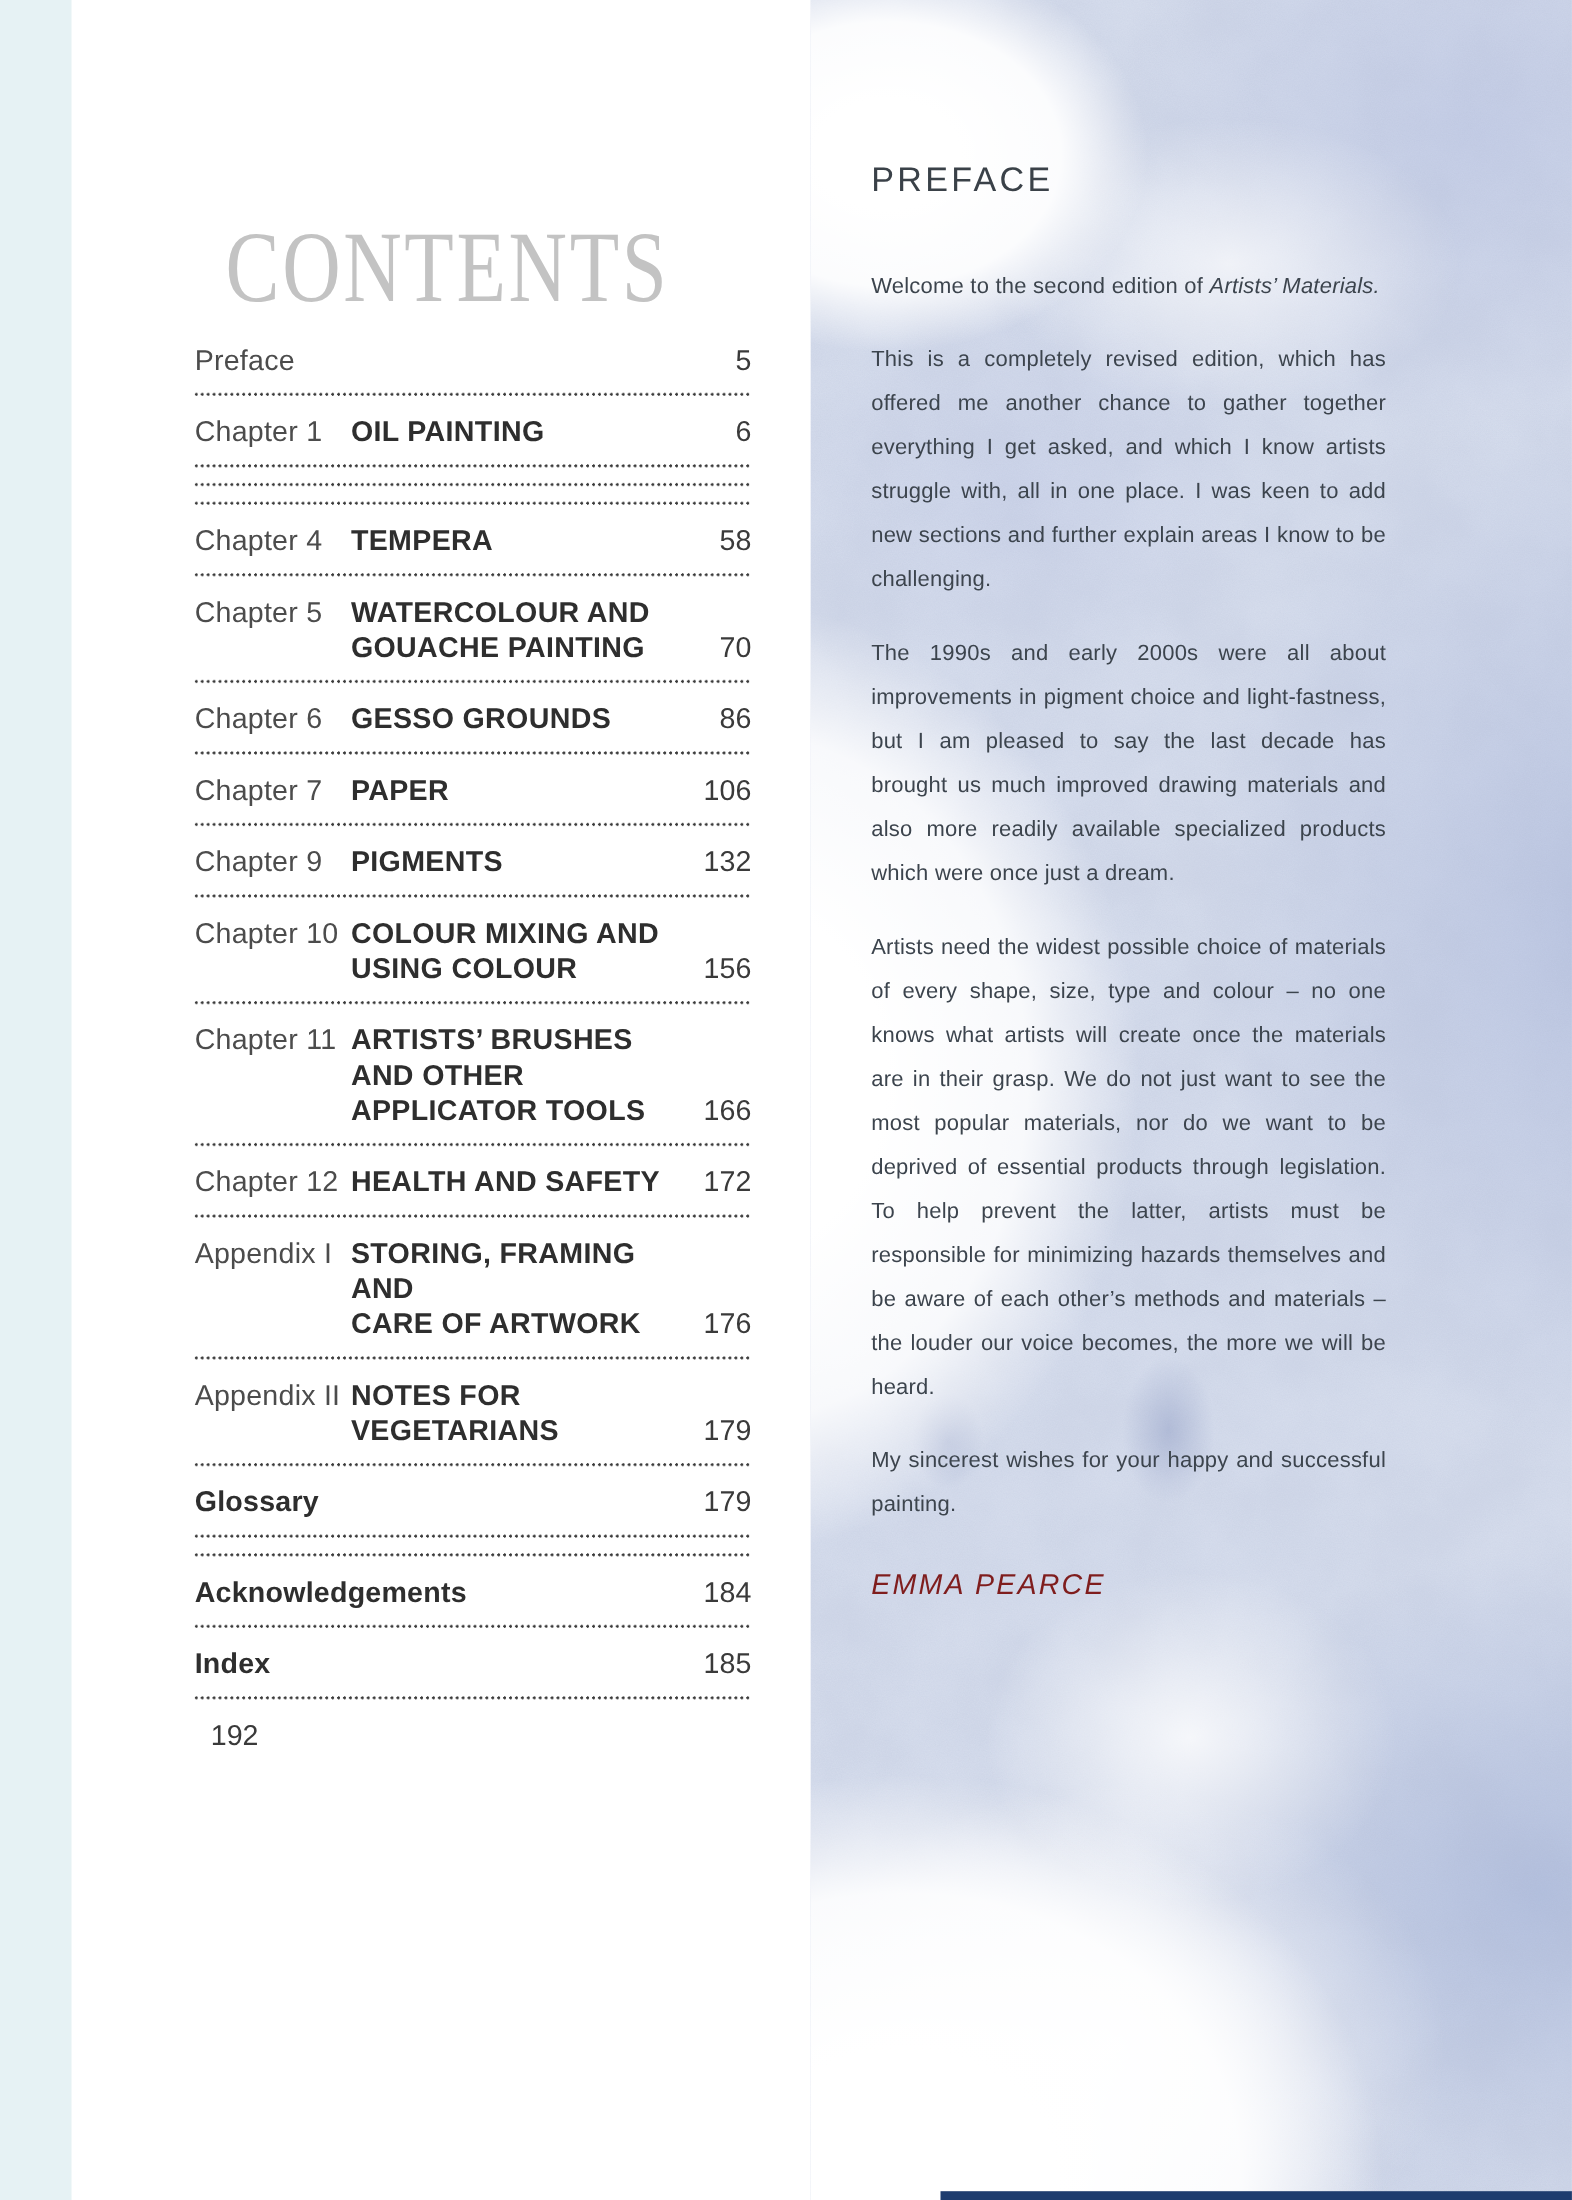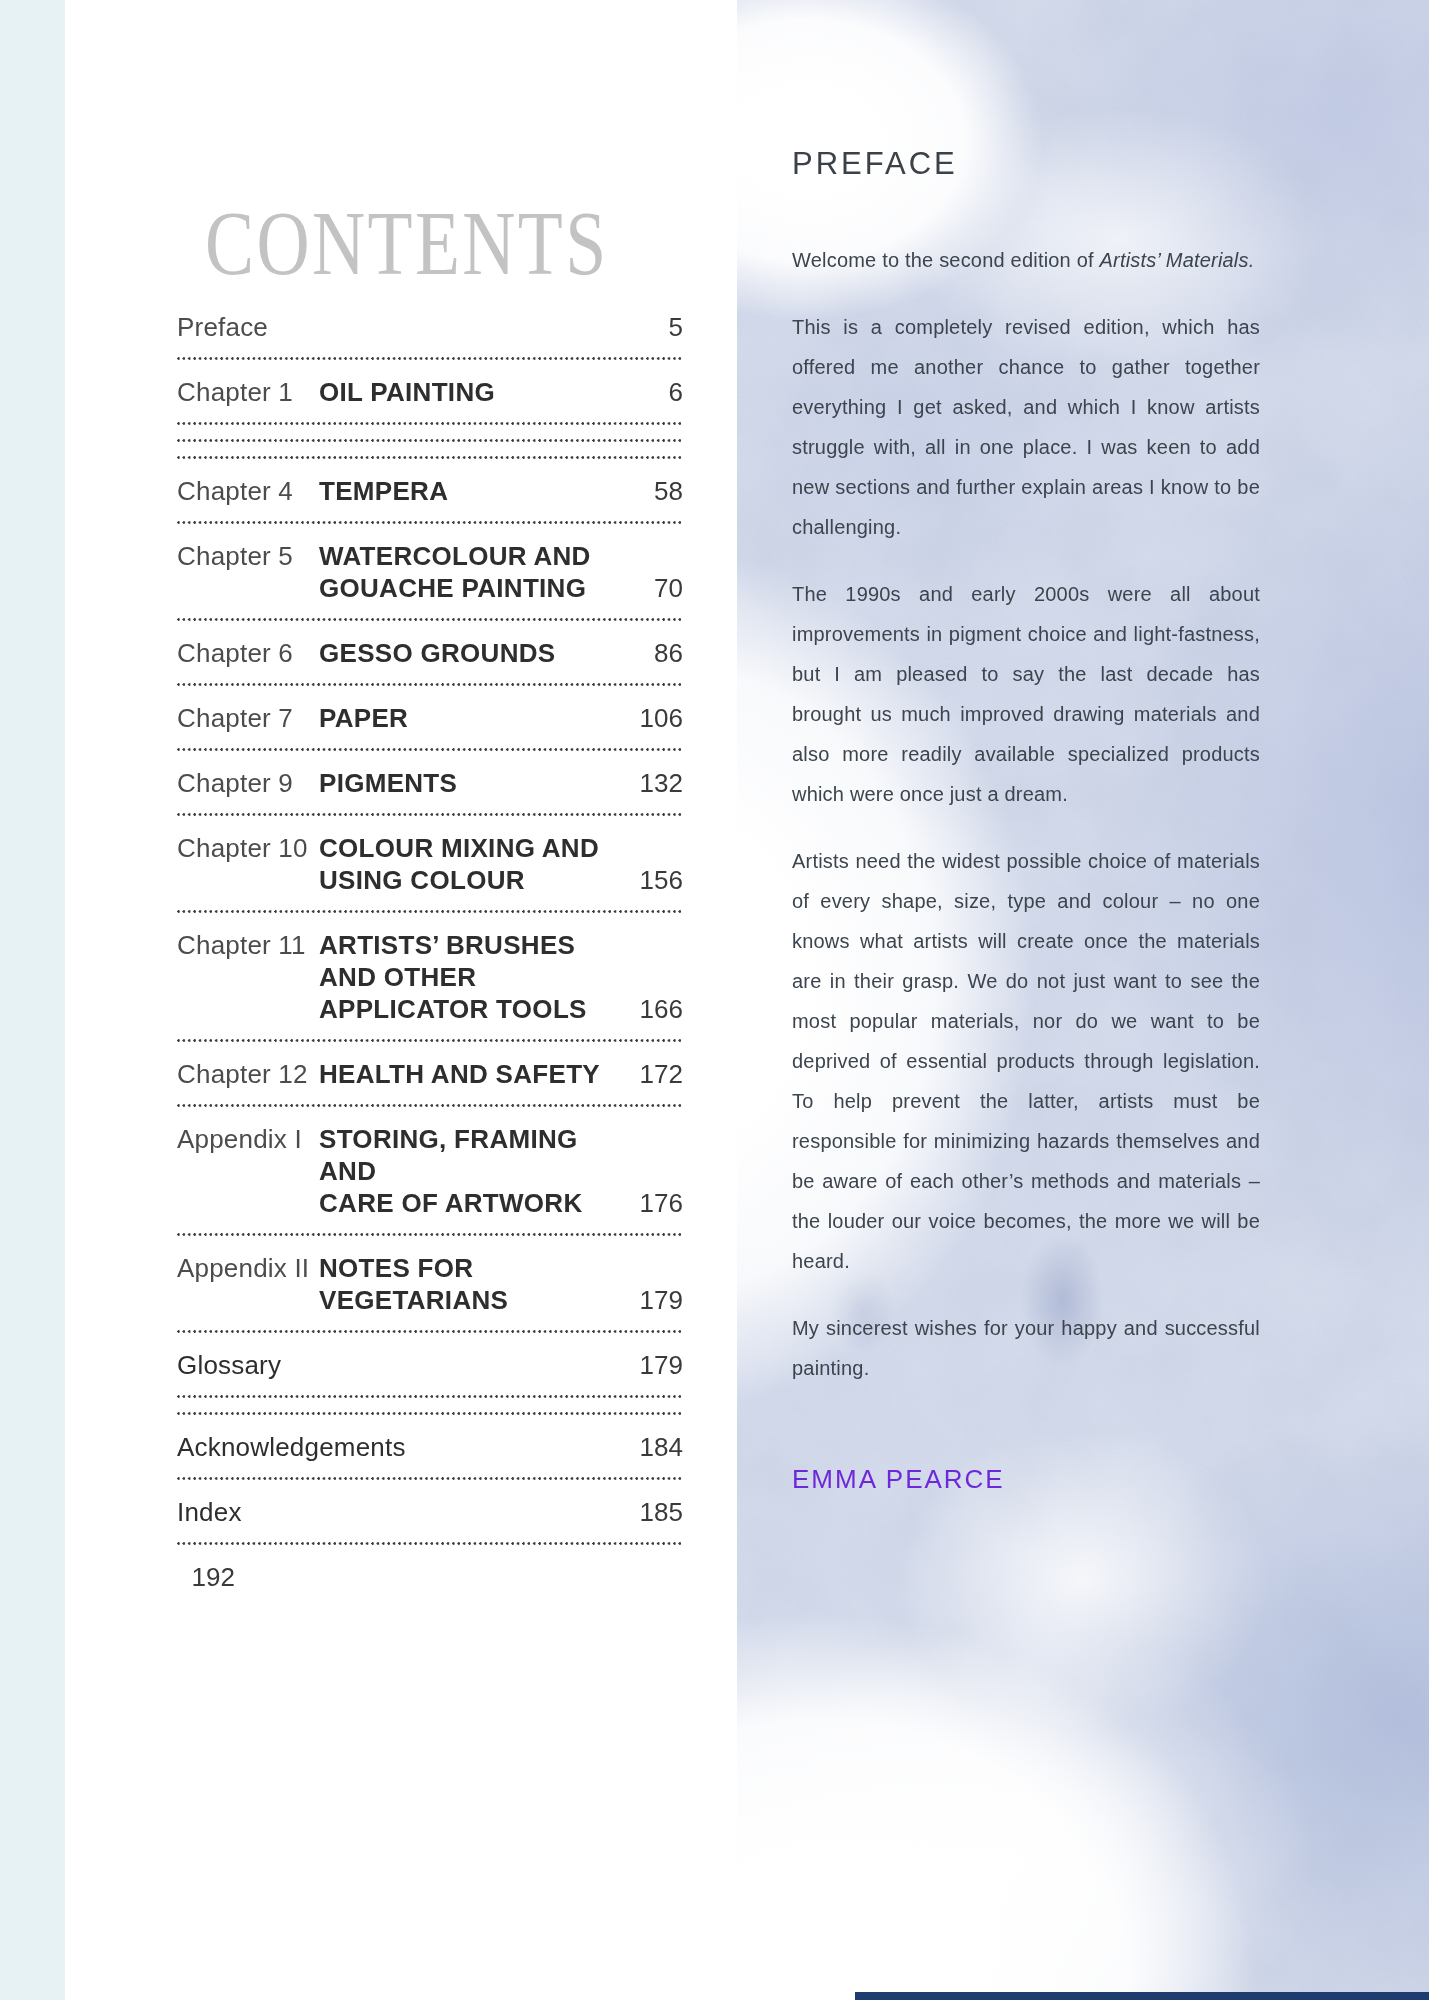--- a/index.html
+++ b/index.html
@@ -42,21 +42,21 @@
     font-weight: bold; color: #2e2e2e;
     line-height: 32px; letter-spacing: 0.3px;
     white-space: pre-line;
   }
   .toc-page {
     flex: none; align-self: flex-end;
     margin-left: 12px; min-width: 46px;
     text-align: right; color: #3a3a3a; line-height: 32px;
   }
   .toc-row.plain .toc-label { width: auto; flex: 1; }
-  .toc-row.end .toc-label { width: auto; flex: 1; font-weight: normal; color: #2e2e2e; }
+  .toc-row.end .toc-label { width: auto; flex: 1; font-weight: bold; color: #2e2e2e; }
   .toc-sep {
     height: 3px; margin-top: 14px;
     background-image: radial-gradient(circle at 1.5px 1.5px, #3b3b3b 1.1px, rgba(0,0,0,0) 1.5px);
     background-size: 5.4px 3px; background-repeat: repeat-x;
   }
 
   
   .preface-panel {
     position: absolute; left: 737px; top: 0;
     width: 692px; height: 2000px;
@@ -95,23 +95,24 @@
     margin: 0 0 58px 0;
   }
   .preface-content p {
     margin: 0 0 27px 0;
     font-size: 20px; line-height: 40px;
     color: #3c444d; text-align: justify;
     letter-spacing: 0.2px;
   }
   .preface-content p .italic { font-style: italic; }
   .preface-signature {
-    margin-top: 76px;
+    margin-top: 37px;
     font-size: 26px; letter-spacing: 2px;
-    color: #6d28d9;
+    color: #7f1d1d;
+    font-style: italic;
   }
 
   .bottom-navy-strip {
     position: absolute; left: 855px; top: 1992px;
     width: 574px; height: 8px;
     background: #1e3c6e;
   }
 </style>
 </head>
 <body>

